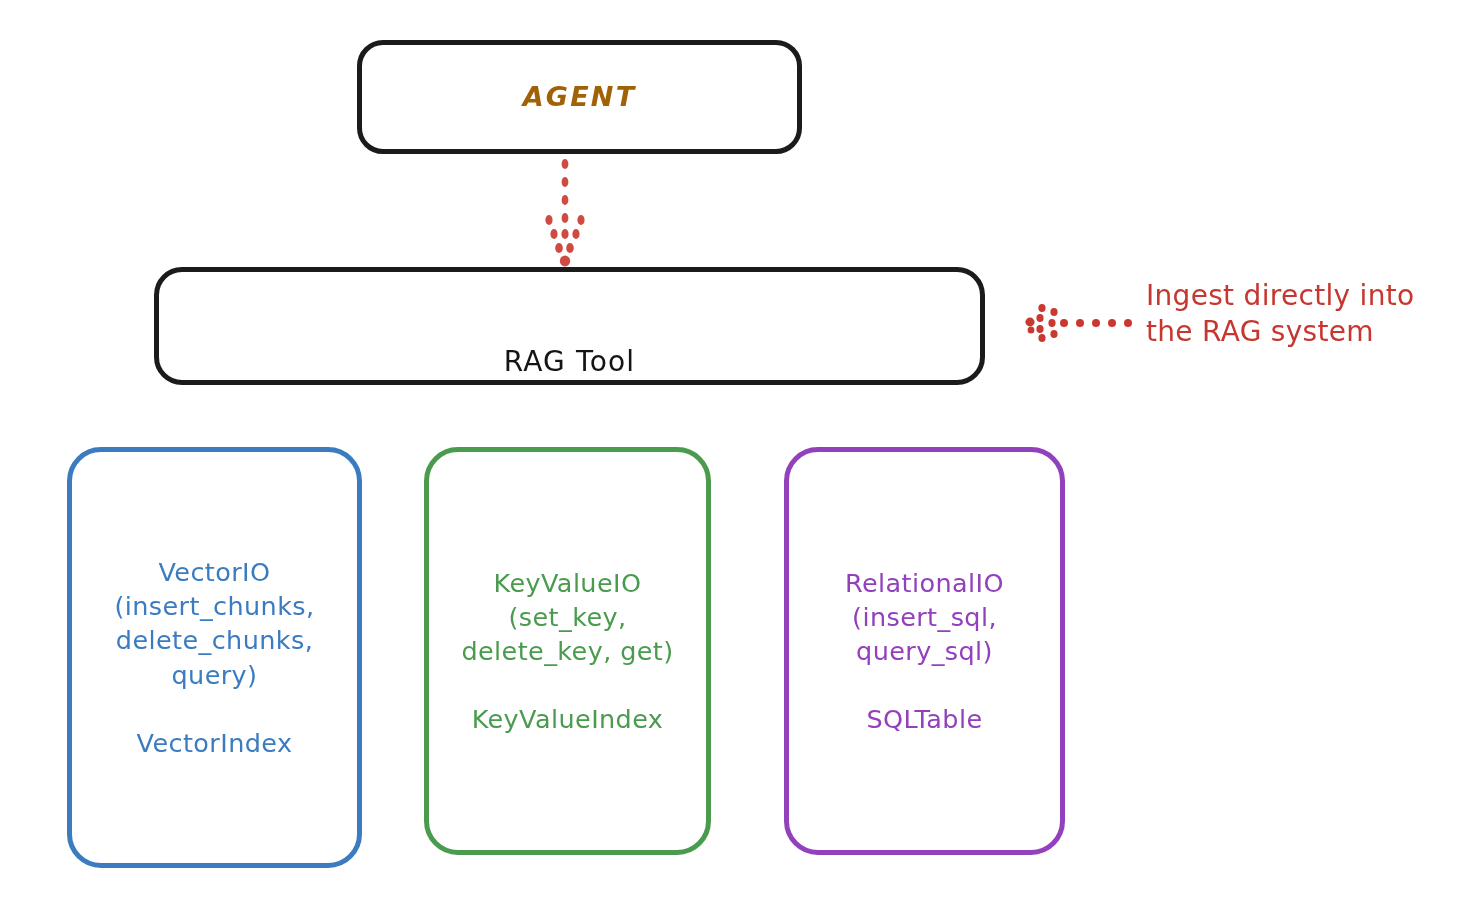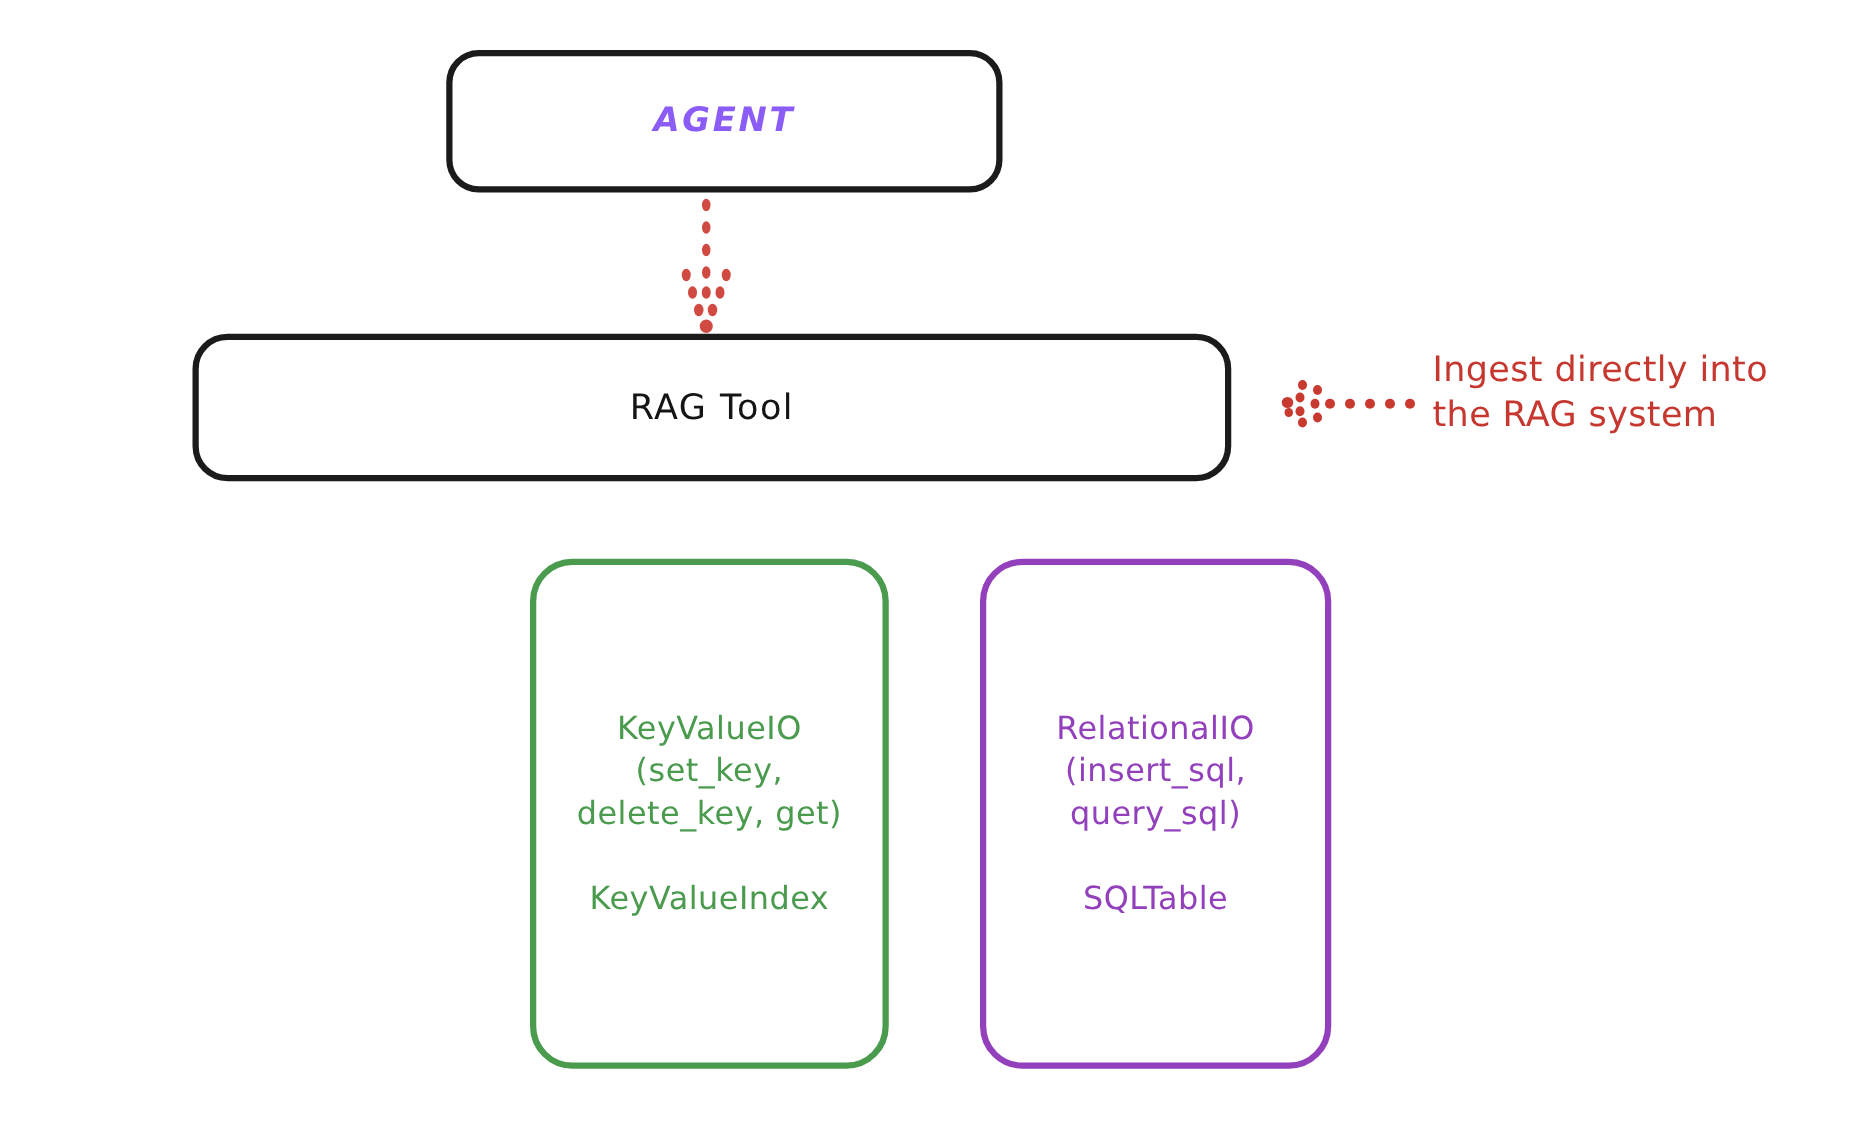--- a/index.html
+++ b/index.html
@@ -39,33 +39,34 @@
     width: 445px;
     height: 114px;
     border: 5px solid #1b1b1b;
     border-radius: 26px;
   }
   #agent-box .node-label {
     font-family: "DejaVu Sans", sans-serif;
     font-style: italic;
     font-weight: 700;
     font-size: 27px;
-    color: #8b5cf6;
+    color: #a16207;
     letter-spacing: 2.2px;
     text-align: right;
   }
 
   
   #rag-tool-box {
     left: 154px;
     top: 267px;
     width: 831px;
     height: 118px;
     border: 5px solid #1b1b1b;
     border-radius: 28px;
+    align-items: flex-end;
   }
   #rag-tool-box .node-label {
     font-size: 28px;
     color: #141414;
     letter-spacing: 1.2px;
   }
 
   
   .provider-box {
     border-width: 5px;
@@ -175,20 +176,28 @@
       <ellipse cx="22" cy="33" rx="3.6" ry="4"></ellipse>
       <ellipse cx="24" cy="42" rx="3.6" ry="4"></ellipse>
       <ellipse cx="12" cy="26" rx="4.6" ry="4.4"></ellipse>
       <ellipse cx="13" cy="34" rx="3.4" ry="3.6"></ellipse>
     </g>
   </svg>
 
   <div id="ingest-annotation">Ingest directly into
 the RAG system</div>
 
+  <div class="node provider-box" id="vector-io-box">
+    <span class="node-label">VectorIO
+(insert_chunks,
+delete_chunks,
+query)
+
+VectorIndex</span>
+  </div>
 
   <div class="node provider-box" id="relational-io-box">
     <span class="node-label">RelationalIO
 (insert_sql,
 query_sql)
 
 SQLTable</span>
   </div>
 
   <div class="node provider-box" id="key-value-io-box">

